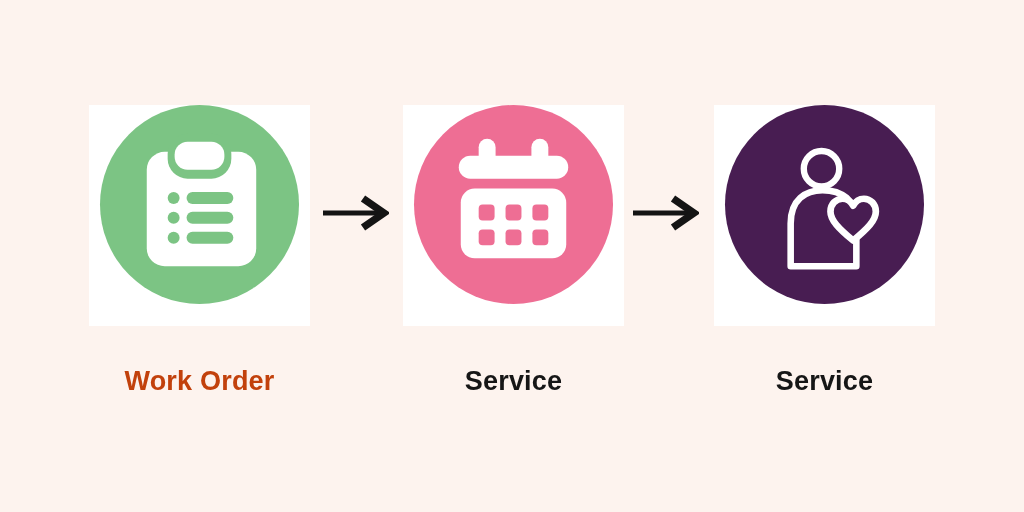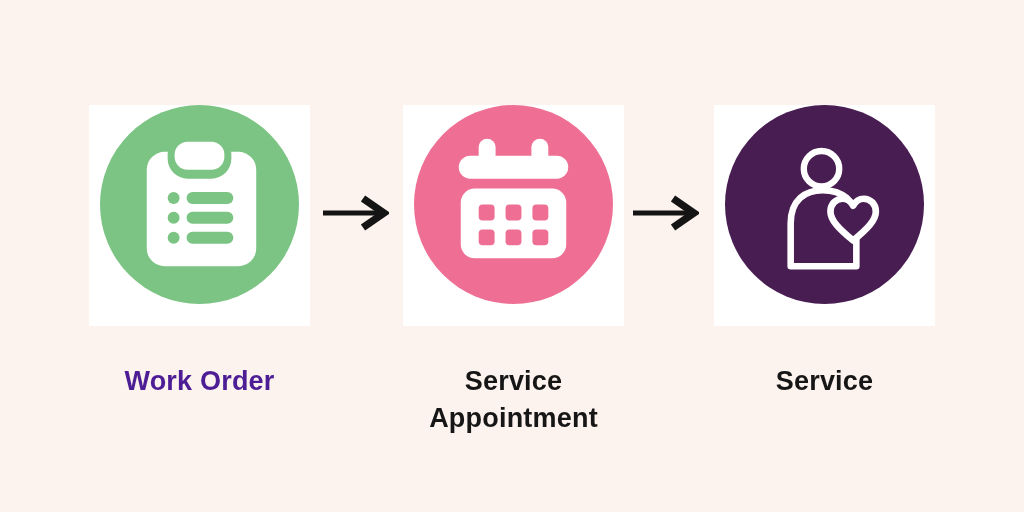--- a/index.html
+++ b/index.html
@@ -40,21 +40,21 @@
           <rect class="glyph" x="37.5" y="18.5" width="25" height="14" rx="6.5"></rect>
           <rect x="34" y="43.7" width="6" height="6" rx="3" fill="currentColor"></rect>
           <rect x="43.5" y="43.7" width="23.5" height="6" rx="3" fill="currentColor"></rect>
           <rect x="34" y="53.7" width="6" height="6" rx="3" fill="currentColor"></rect>
           <rect x="43.5" y="53.7" width="23.5" height="6" rx="3" fill="currentColor"></rect>
           <rect x="34" y="63.7" width="6" height="6" rx="3" fill="currentColor"></rect>
           <rect x="43.5" y="63.7" width="23.5" height="6" rx="3" fill="currentColor"></rect>
         </svg>
       </div>
     </div>
-    <div class="label" style="color: #4c1d95;">
+    <div class="label" style="color: #c2410c;">
       <span class="line">Work Order</span>
     </div>
   </div>
 
   <div class="arrow" style="left: 321px; color: rgb(20, 20, 20);">
     <svg viewBox="0 0 68 36" aria-hidden="true">
       <path d="M2 18 H59" stroke="currentColor" stroke-width="5" fill="none"></path>
       <path d="M42 3.5 L63 18 L42 32.5" stroke="currentColor" stroke-width="7.5" fill="none"></path>
     </svg>
   </div>
@@ -71,21 +71,20 @@
           <rect x="46" y="50" width="8" height="8" rx="2" fill="currentColor"></rect>
           <rect x="59.5" y="50" width="8" height="8" rx="2" fill="currentColor"></rect>
           <rect x="32.5" y="62.5" width="8" height="8" rx="2" fill="currentColor"></rect>
           <rect x="46" y="62.5" width="8" height="8" rx="2" fill="currentColor"></rect>
           <rect x="59.5" y="62.5" width="8" height="8" rx="2" fill="currentColor"></rect>
         </svg>
       </div>
     </div>
     <div class="label" style="color: rgb(22, 22, 22);">
       <span class="line">Service</span>
-      <span class="line">Appointment</span>
     </div>
   </div>
 
   <div class="arrow" style="left: 631px; color: rgb(20, 20, 20);">
     <svg viewBox="0 0 68 36" aria-hidden="true">
       <path d="M2 18 H59" stroke="currentColor" stroke-width="5" fill="none"></path>
       <path d="M42 3.5 L63 18 L42 32.5" stroke="currentColor" stroke-width="7.5" fill="none"></path>
     </svg>
   </div>
 

